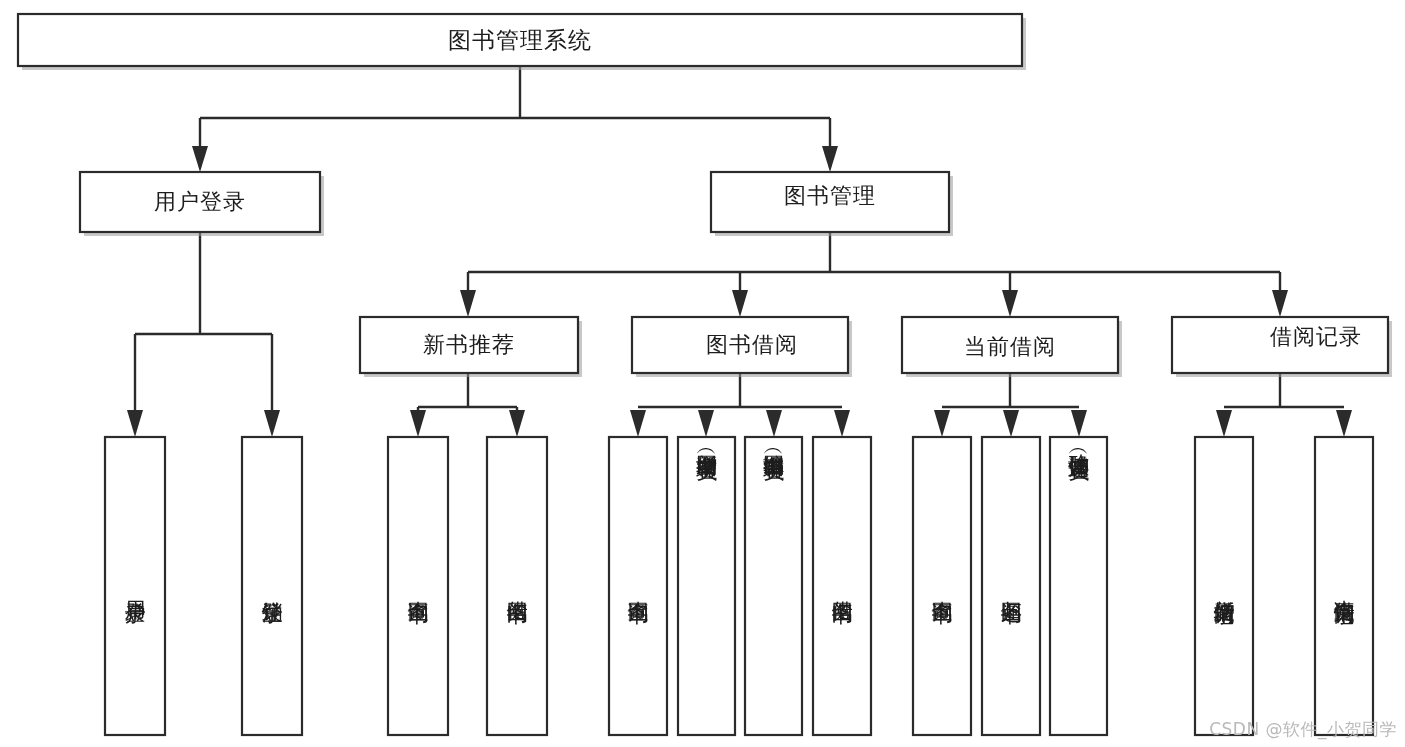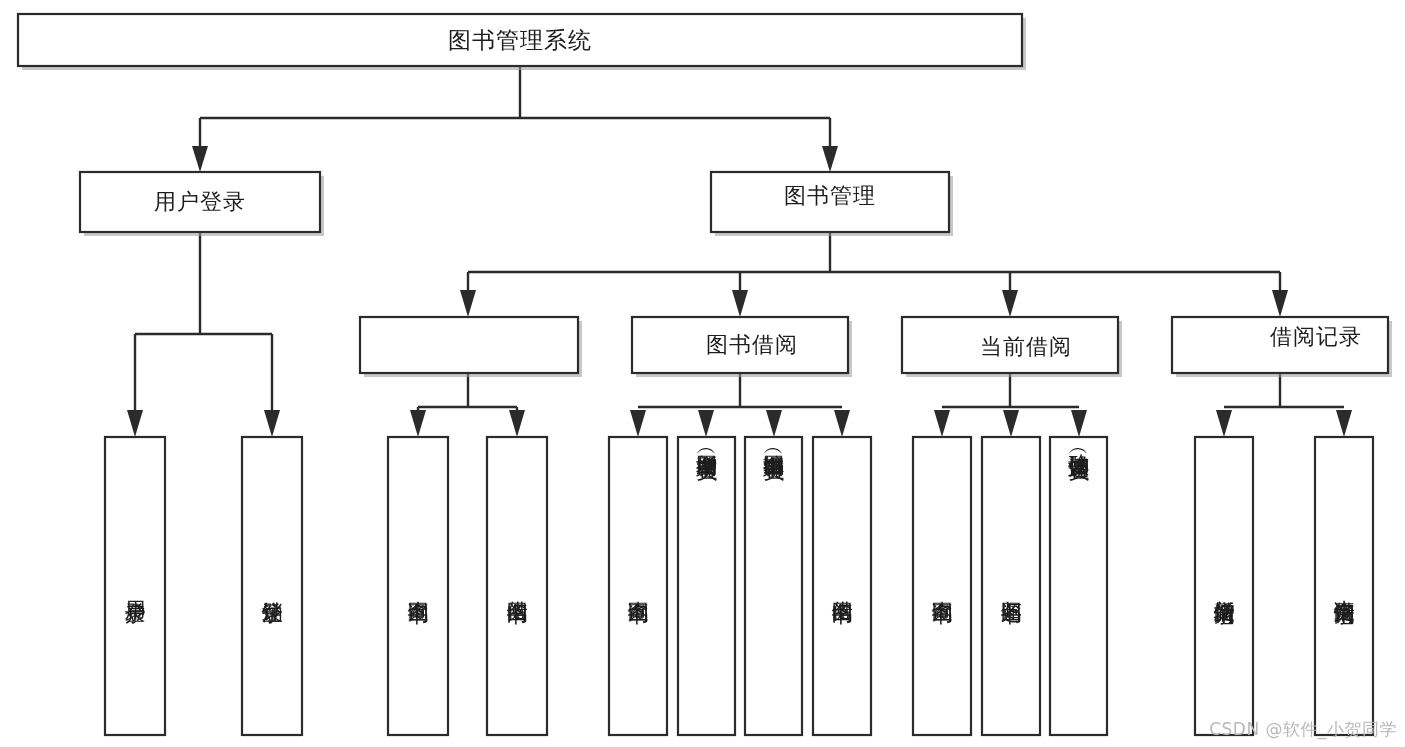--- a/index.html
+++ b/index.html
@@ -195,26 +195,29 @@
   </div>
 
   <div class="htext-wrap" style="left:80px; top:172px; width:240px; height:60px;">
     <span class="htext">用户登录</span>
   </div>
 
   <div class="htext-wrap" style="left:711px; top:172px; width:238px; height:48px;">
     <span class="htext">图书管理</span>
   </div>
 
+  <div class="htext-wrap" style="left:360px; top:317px; width:218px; height:56px;">
+    <span class="htext">新书推荐</span>
+  </div>
 
   <div class="htext-wrap" style="left:632px; top:317px; width:240px; height:56px;">
     <span class="htext">图书借阅</span>
   </div>
 
-  <div class="htext-wrap" style="left:902px; top:317px; width:216px; height:60px;margin-left:16px;">
+  <div class="htext-wrap" style="left:902px; top:317px; width:216px; height:60px;">
     <span class="htext">当前借阅</span>
   </div>
 
   <div class="htext-wrap" style="left:1208px; top:317px; width:216px; height:40px;">
     <span class="htext">借阅记录</span>
   </div>
 
   <div class="vtext-wrap" style="left:105px; top:437px; width:60px; height:298px;">
     <span class="vtext">用户登录</span>
   </div>

